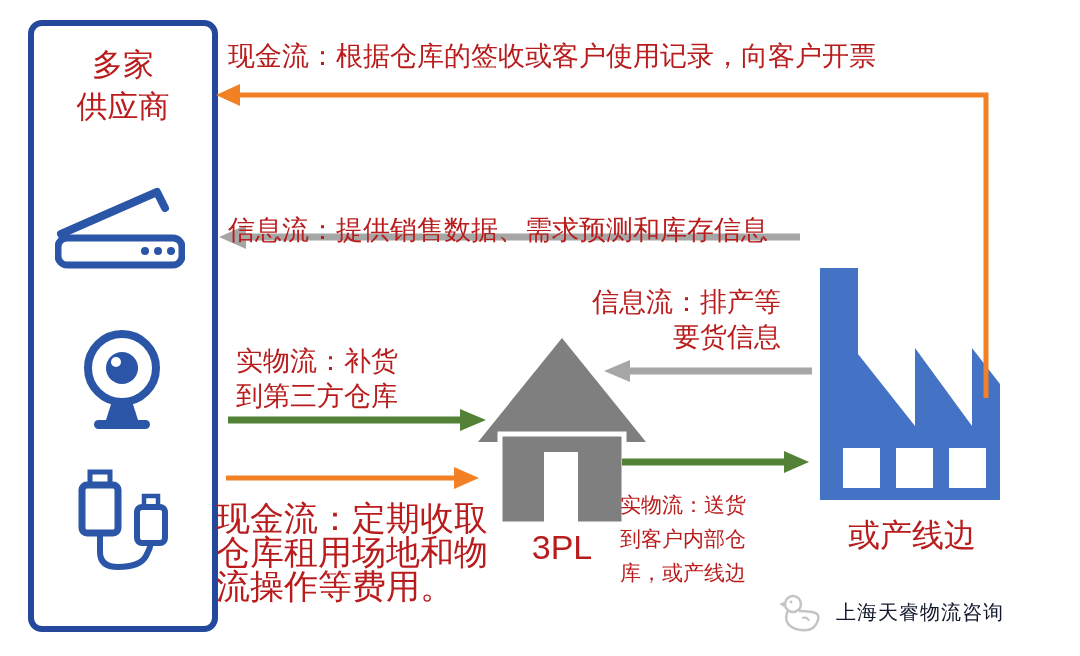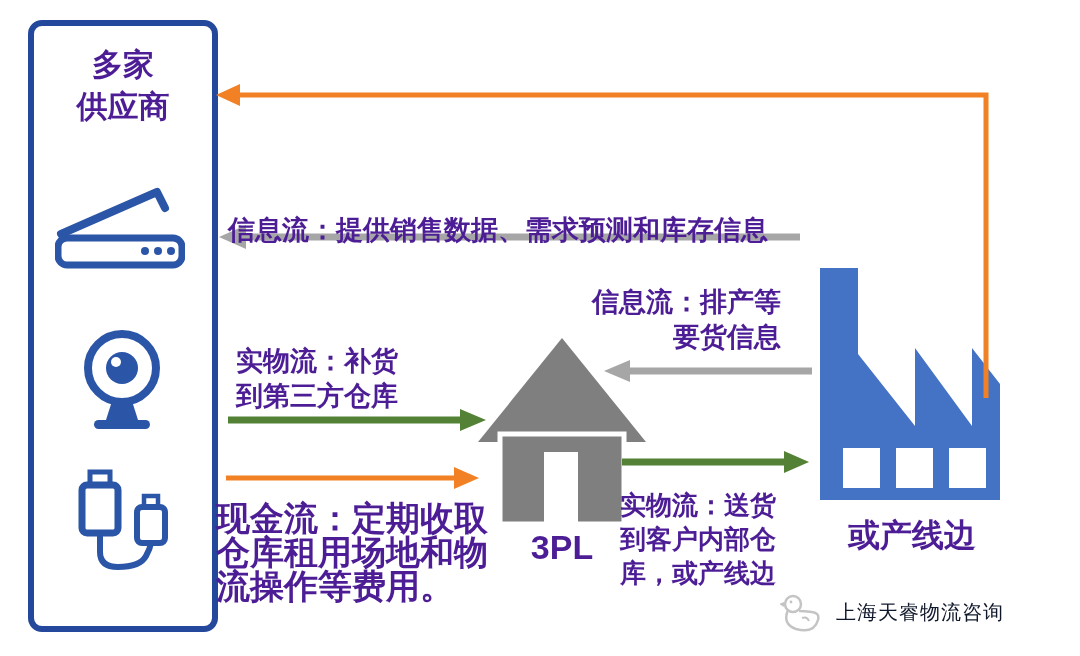--- a/index.html
+++ b/index.html
@@ -5,29 +5,29 @@
   html,body{margin:0;padding:0;background:#ffffff;}
   .canvas{
     position:relative;width:1080px;height:656px;background:#ffffff;overflow:hidden;
     font-family:"Liberation Sans","DejaVu Sans",sans-serif;
   }
   .supplier-box{
     position:absolute;left:28px;top:20px;width:190px;height:612px;
     border:6px solid #24489B;border-radius:14px;background:#ffffff;box-sizing:border-box;
   }
   .label{
-    position:absolute;font-weight:700;color:#4c1d95;white-space:pre-line;z-index:6;
+    position:absolute;font-weight:400;color:#b91c1c;white-space:pre-line;z-index:6;
   }
   .supplier-title{left:36px;top:44px;width:174px;text-align:center;font-size:31px;line-height:42px;}
   .lbl-cash-invoice{left:228px;top:38px;font-size:27px;}
   .lbl-info-sales{left:228px;top:179px;font-size:27px;margin-top:33px;}
   .lbl-info-production{left:592px;top:285px;font-size:27px;line-height:35px;text-align:right;}
   .lbl-physical-replenish{left:236px;top:344px;font-size:27px;line-height:35px;}
   .lbl-cash-rental{left:216px;top:501px;font-size:34px;line-height:34px;}
-  .lbl-physical-delivery{left:620px;top:488px;font-size:26px;line-height:34px;}
+  .lbl-physical-delivery{left:620px;top:488px;font-size:21px;line-height:34px;}
   .house-label{left:478px;top:528px;width:168px;text-align:center;font-size:34px;}
   .factory-label{left:818px;top:514px;width:188px;text-align:center;font-size:32px;}
   .icon{position:absolute;z-index:2;}
   .icon-scanner{left:55px;top:178px;width:130px;height:92px;}
   .icon-webcam{left:72px;top:328px;width:100px;height:104px;}
   .icon-usb{left:66px;top:468px;width:110px;height:108px;}
   .node-house{position:absolute;left:478px;top:338px;width:168px;height:186px;z-index:2;}
   .node-factory{position:absolute;left:815px;top:262px;width:190px;height:240px;z-index:2;}
   .arrow-layer{position:absolute;left:0;top:0;width:1080px;height:656px;z-index:5;pointer-events:none;}
   .watermark{position:absolute;left:780px;top:590px;display:flex;align-items:center;z-index:6;}
@@ -112,20 +112,21 @@
     <g>
       <line x1="226" y1="478" x2="454" y2="478" stroke="#F28125" stroke-width="5"></line>
       <polygon points="454,467 454,489 479,478" fill="#F28125"></polygon>
     </g>
     <g>
       <line x1="622" y1="462" x2="784" y2="462" stroke="#538135" stroke-width="7"></line>
       <polygon points="784,451 784,473 809,462" fill="#538135"></polygon>
     </g>
   </svg>
 
+  <div class="label lbl-cash-invoice">现金流：根据仓库的签收或客户使用记录，向客户开票</div>
   <div class="label lbl-info-sales">信息流：提供销售数据、需求预测和库存信息</div>
   <div class="label lbl-info-production">信息流：排产等
 要货信息</div>
   <div class="label lbl-physical-replenish">实物流：补货
 到第三方仓库</div>
   <div class="label lbl-cash-rental">现金流：定期收取
 仓库租用场地和物
 流操作等费用。</div>
   <div class="label lbl-physical-delivery">实物流：送货
 到客户内部仓

